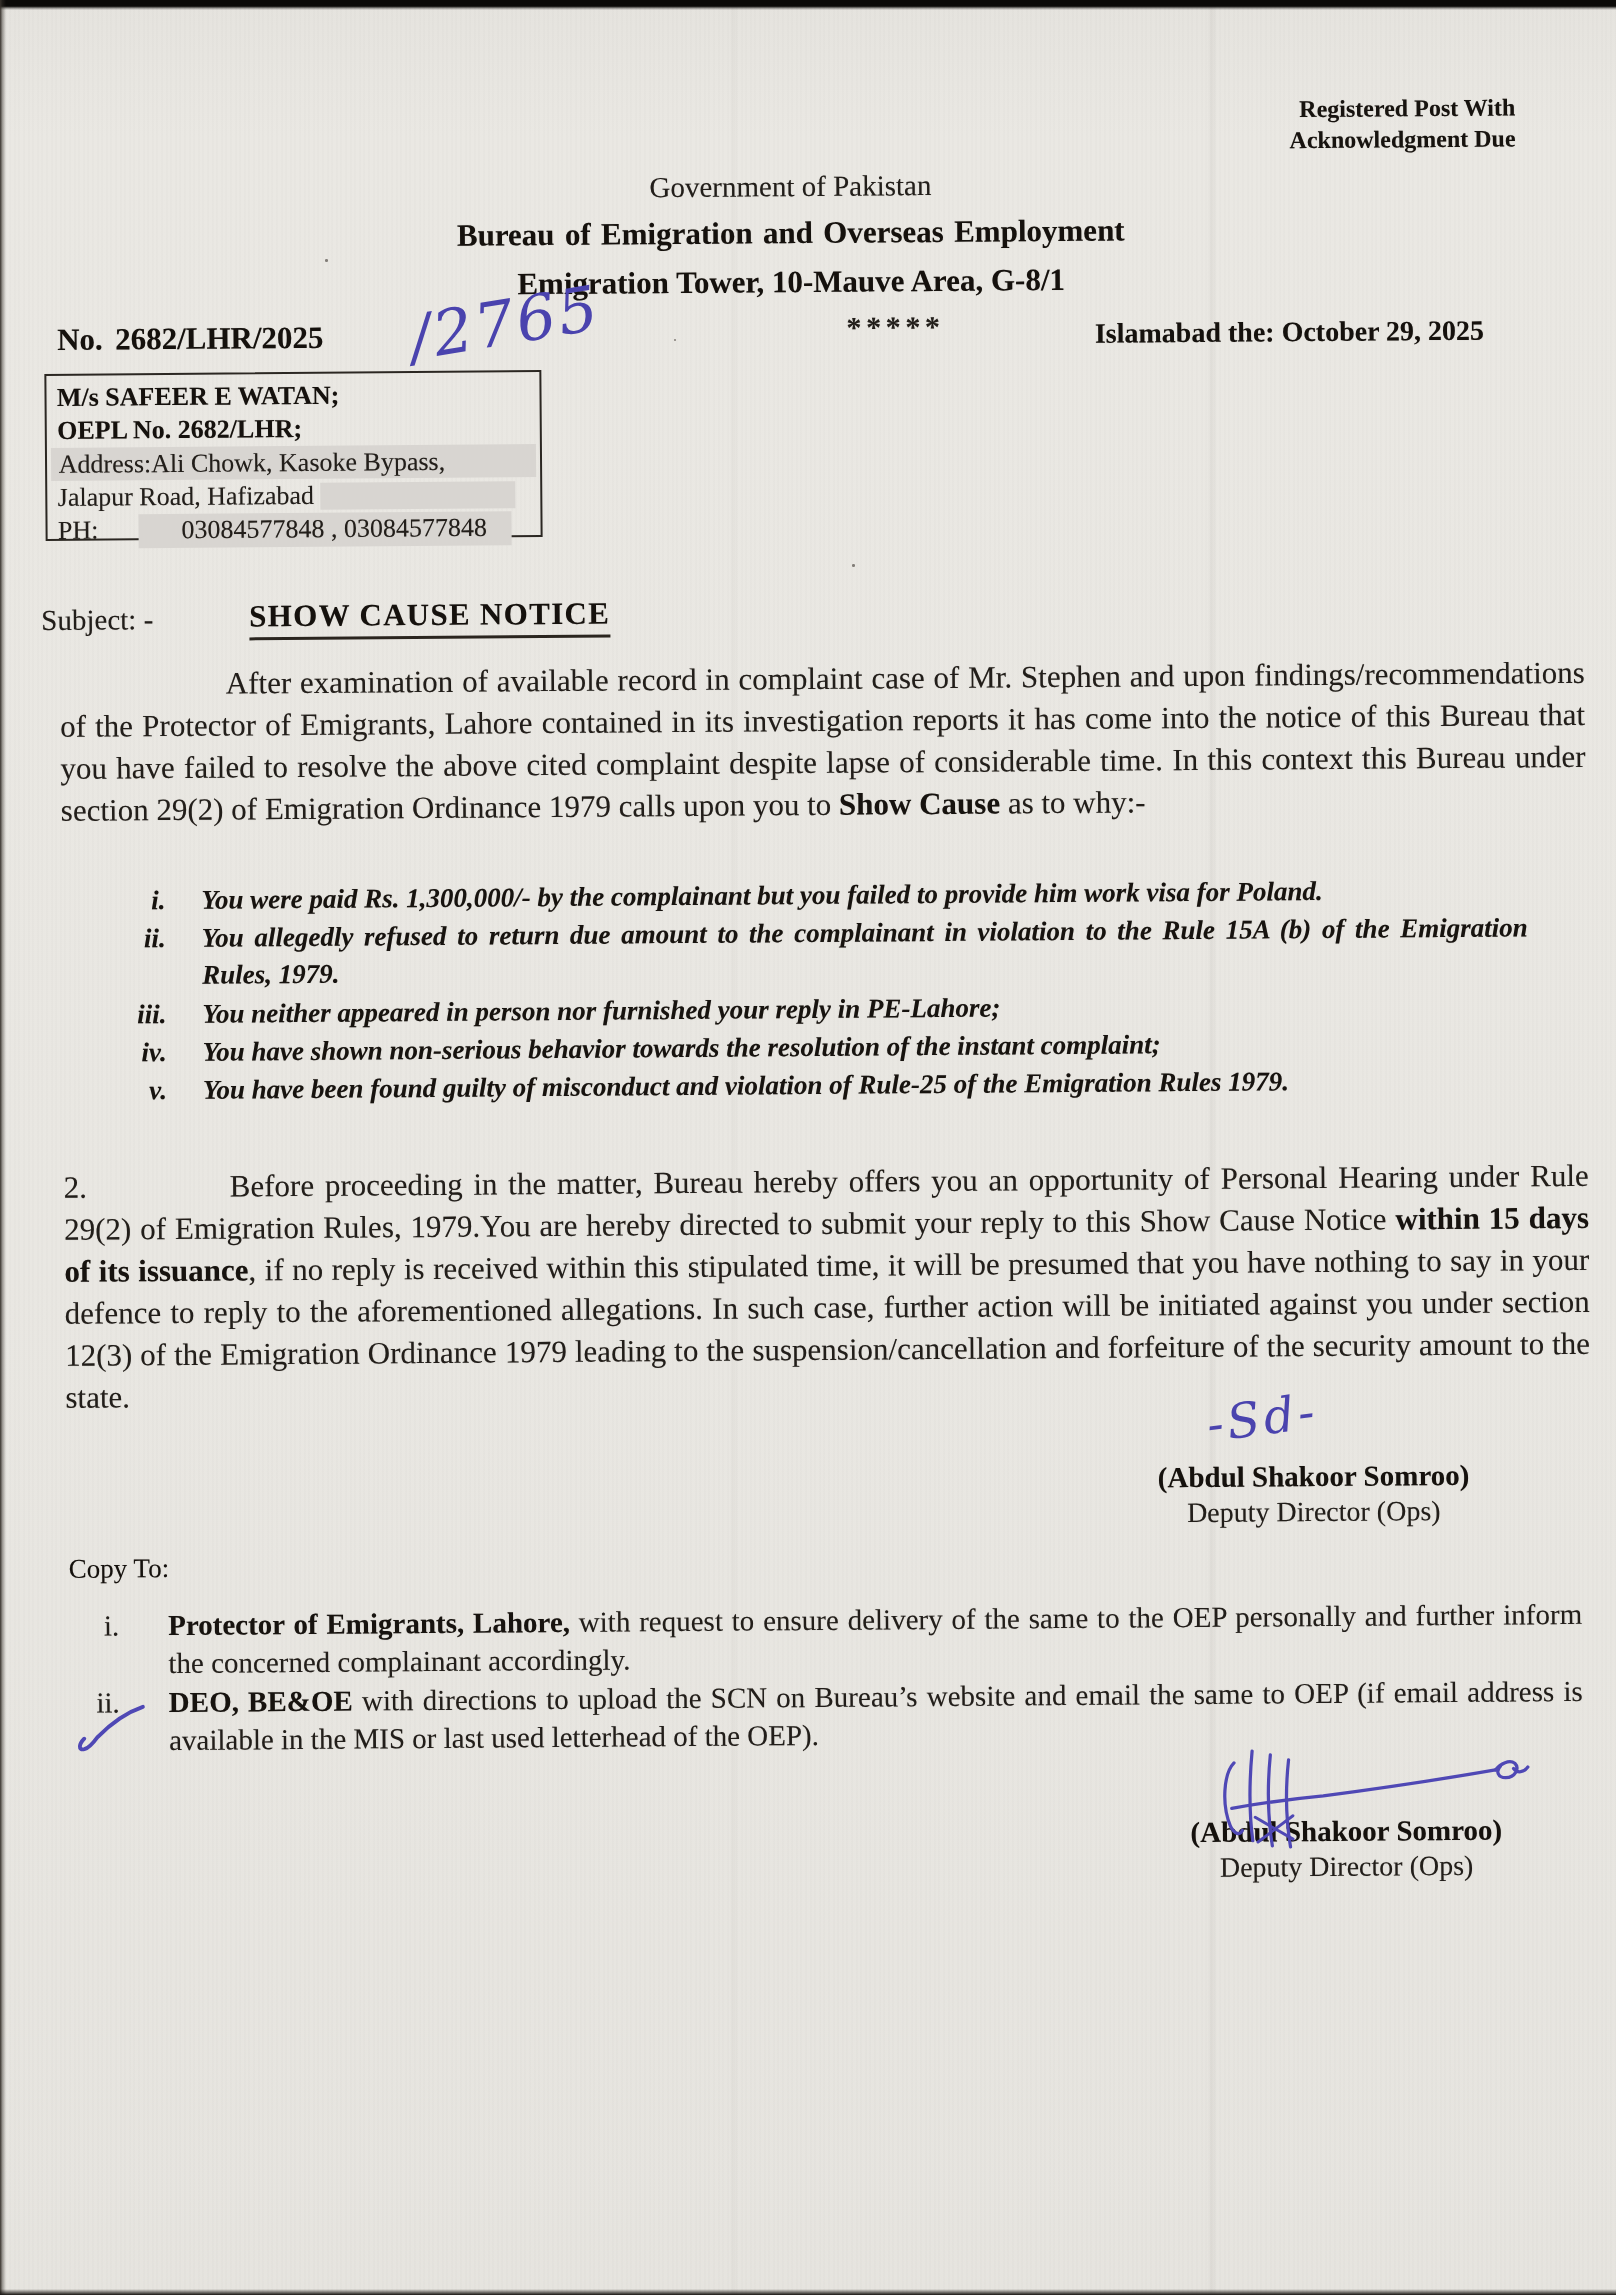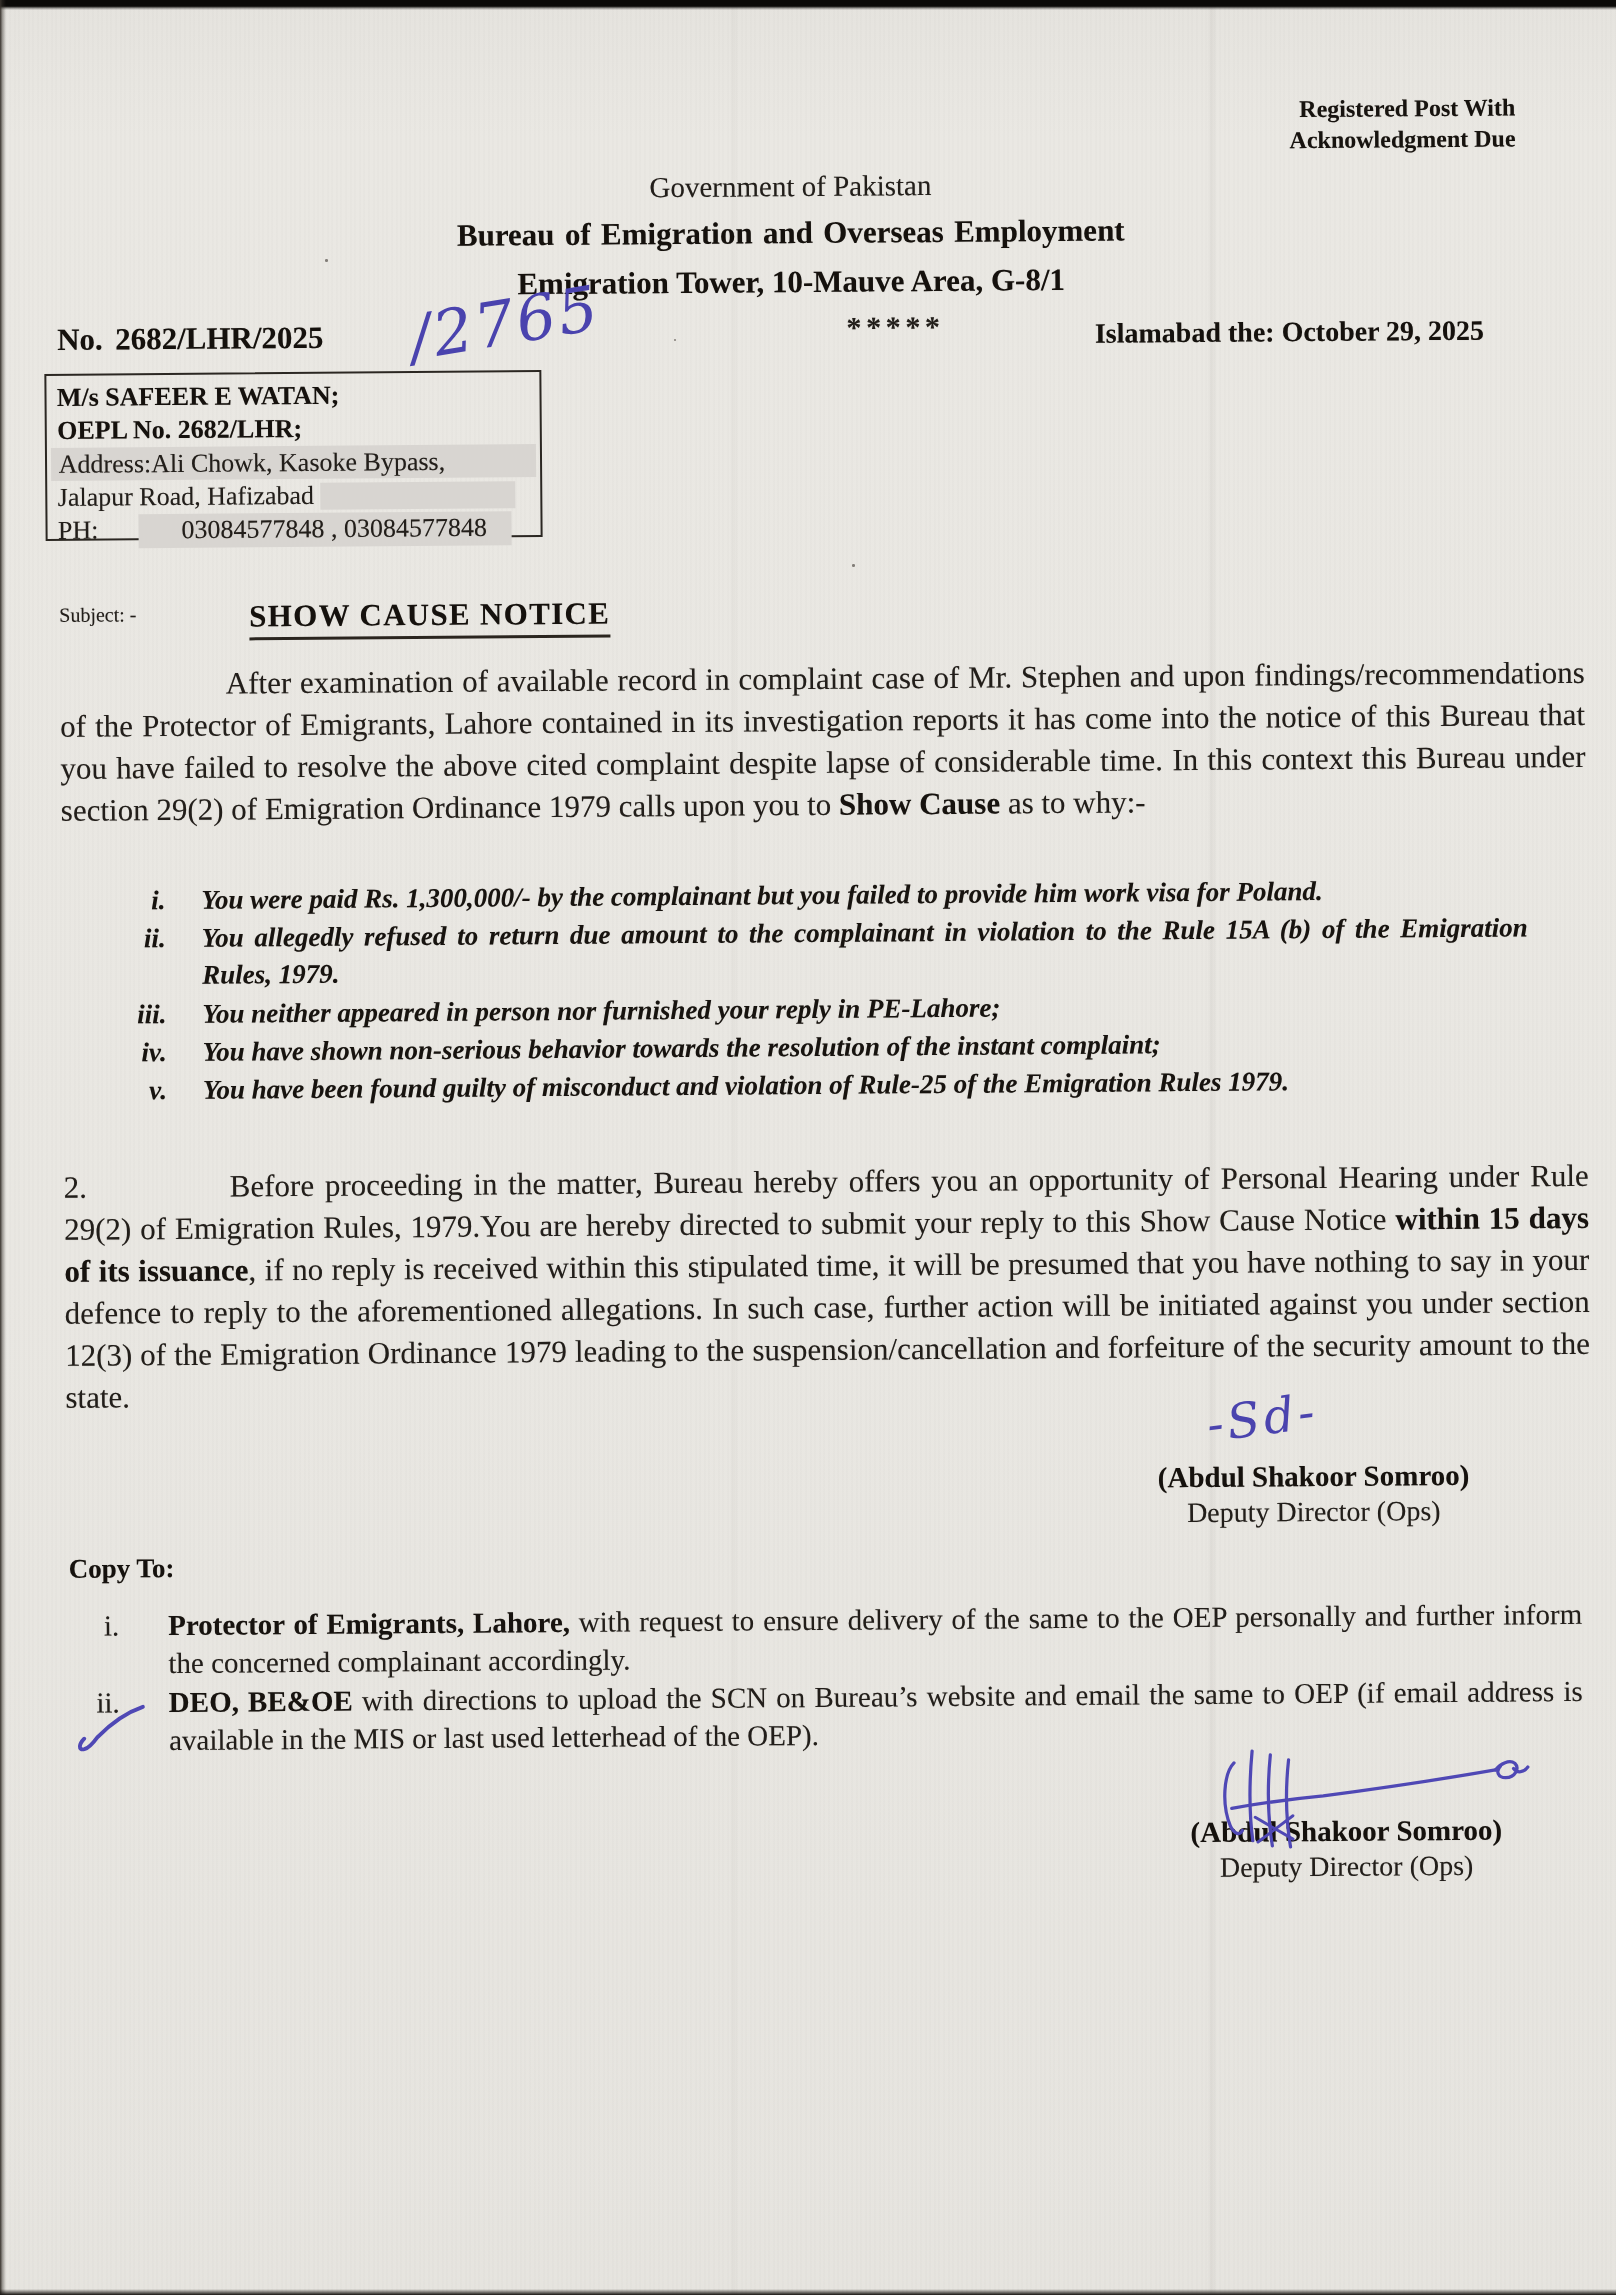--- a/index.html
+++ b/index.html
@@ -41,21 +41,21 @@
   .dateline{top:320px;left:962px;width:527px;text-align:right;font-size:28px;font-weight:bold;color:#15110d;}
 
   .recipient{top:368px;left:49px;width:493px;height:163px;border:2px solid #2b2722;font-size:26px;line-height:33px;}
   .recipient .rl{padding:0 0 0 10.4px;white-space:nowrap;}
   .recipient .r1,.recipient .r2{font-weight:bold;color:#15110d;}
   .recipient .r1{padding-top:5.2px;}
   .recipient .r3{background:#d8d5d1;margin:1.3px 3.9px 0 3.9px;padding-left:7.8px;}
   .hl-spacer{display:inline-block;width:195px;height:27px;background:#d8d5d1;margin-left:6.5px;vertical-align:-5.2px;}
   .ph-nums{background:#d8d5d1;margin-left:40px;padding:1.3px 25px 3.9px 43px;}
 
-  .subj-label{top:598px;left:62px;font-size:20px;}
+  .subj-label{top:598px;left:44px;font-size:29px;}
   .subj-title{top:594px;left:252px;font-size:31px;font-weight:bold;letter-spacing:1.3px;color:#15110d;
     border-bottom:3.9px solid #2a251f;padding-bottom:3.3px;}
 
   .para{left:62px;width:1525px;font-size:31px;line-height:42px;text-align:justify;text-indent:166px;}
   .para1{top:658px;}
   .para2{top:1161px;}
   .pnum{position:absolute;left:0;top:0;text-indent:0;font-size:31px;}
 
   .alglist{top:877px;left:62px;width:1466px;}
   .alg-item{display:flex;margin-bottom:1.3px;font-style:italic;font-weight:bold;color:#17130f;
@@ -65,21 +65,21 @@
 
   .sd-mark{top:1393px;left:1203px;font-size:48px;color:#4a43ae;font-style:italic;transform:rotate(-7deg);
     text-shadow:none;letter-spacing:3.9px;font-family:"DejaVu Serif",serif;}
   .sig-name{font-size:29px;font-weight:bold;color:#15110d;text-align:center;width:429px;}
   .sig-title{font-size:28px;text-align:center;width:429px;}
   .sig1-name{top:1464px;left:1095px;}
   .sig1-title{top:1500px;left:1095px;}
   .sig2-name{top:1819px;left:1125px;}
   .sig2-title{top:1855px;left:1125px;}
 
-  .copyto{top:1548px;left:64px;font-size:27px;font-weight:bold;color:#15110d;}
+  .copyto{top:1548px;left:64px;font-size:27px;font-weight:normal;color:#15110d;}
   .copylist{top:1601px;left:62px;width:1515px;}
   .copy-item{display:flex;font-size:29px;line-height:38px;margin-bottom:1.3px;}
   .copy-m{width:52px;text-align:right;flex:none;}
   .copy-t{margin-left:49px;flex:1;text-align:justify;}
 
   svg.ink{position:absolute;z-index:4;pointer-events:none;}
   .ink path{fill:none;stroke:#4f48b5;stroke-linecap:round;stroke-linejoin:round;}
 </style>
 </head>
 <body>

